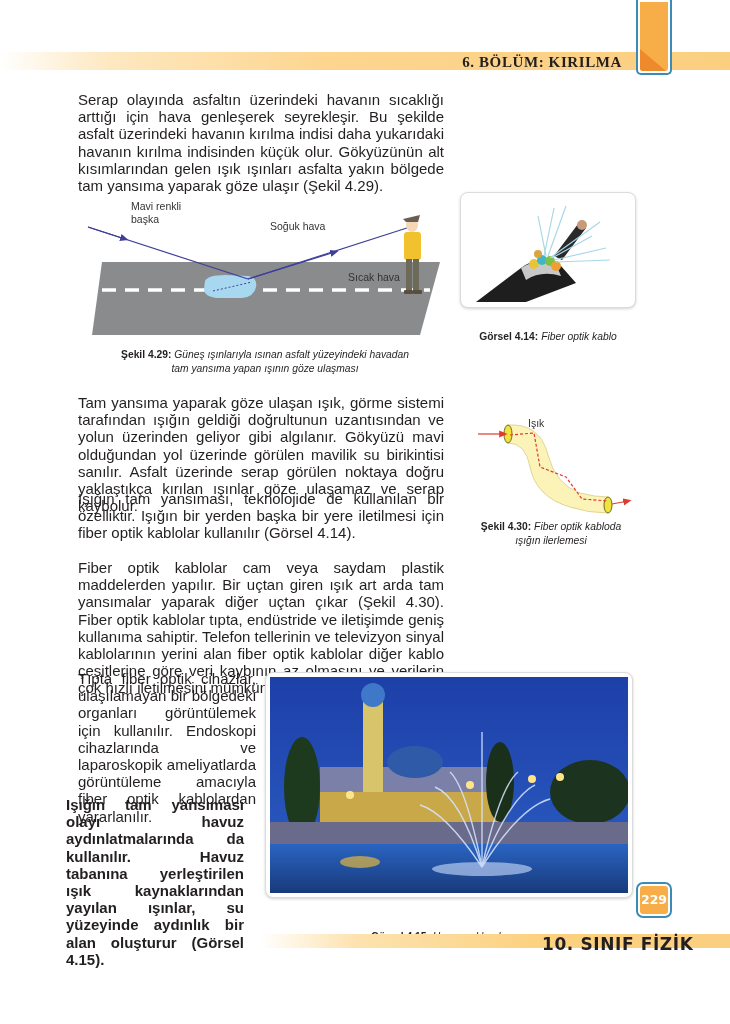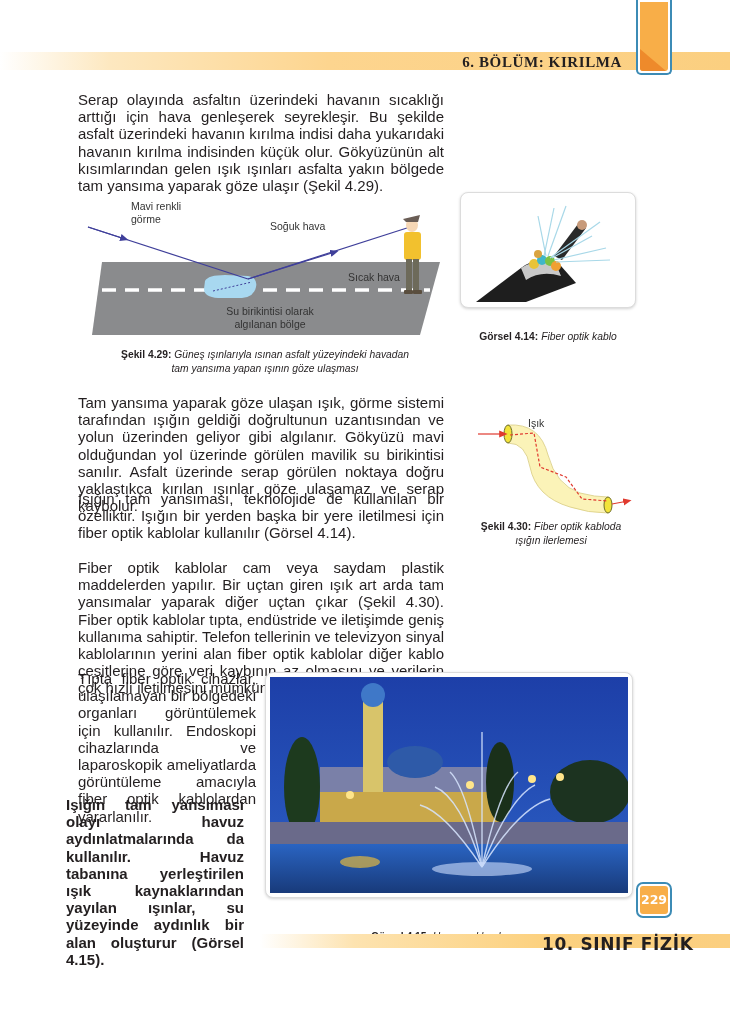--- a/index.html
+++ b/index.html
@@ -104,27 +104,24 @@
       <ellipse cx="332" cy="30" rx="6" ry="7" fill="#f6d7b5"></ellipse>
       <path d="M323,24 L340,20 L338,27 L326,27 Z" fill="#6a5d55"></path>
       <rect x="324" y="37" width="17" height="28" rx="3" fill="#f2c12e"></rect>
       <rect x="326" y="64" width="6" height="32" fill="#6d6a5a"></rect>
       <rect x="333" y="64" width="6" height="32" fill="#6d6a5a"></rect>
       <rect x="324" y="95" width="9" height="4" rx="1" fill="#5a4e3e"></rect>
       <rect x="333" y="95" width="9" height="4" rx="1" fill="#5a4e3e"></rect>
     </g>
   </svg>
   <div class="fig-label" style="left:9px; top:5px;">
-    <span>Mavi renkli</span><br><span>görme</span>
+    <span>Mavi renkli</span><br><span>başka</span>
   </div>
   <div class="fig-label" style="left:148px; top:25px;">Soğuk hava</div>
   <div class="fig-label" style="left:226px; top:76px;">Sıcak hava</div>
-  <div class="fig-label" style="left:88px; top:110px; text-align:center; width:120px;">
-    <span>Su birikintisi olarak</span><br><span>algılanan bölge</span>
-  </div>
 </div>
 <div class="caption" style="left:80px; top:348px; width:370px;">
   <b>Şekil 4.29:</b> <i>Güneş ışınlarıyla ısınan asfalt yüzeyindeki havadan</i><br>
   <i>tam yansıma yapan ışının göze ulaşması</i>
 </div>
 
 <div class="photo-frame cable-frame">
   <svg width="164" height="104" viewBox="0 0 164 104">
     <rect width="164" height="104" fill="#ffffff"></rect>
 

